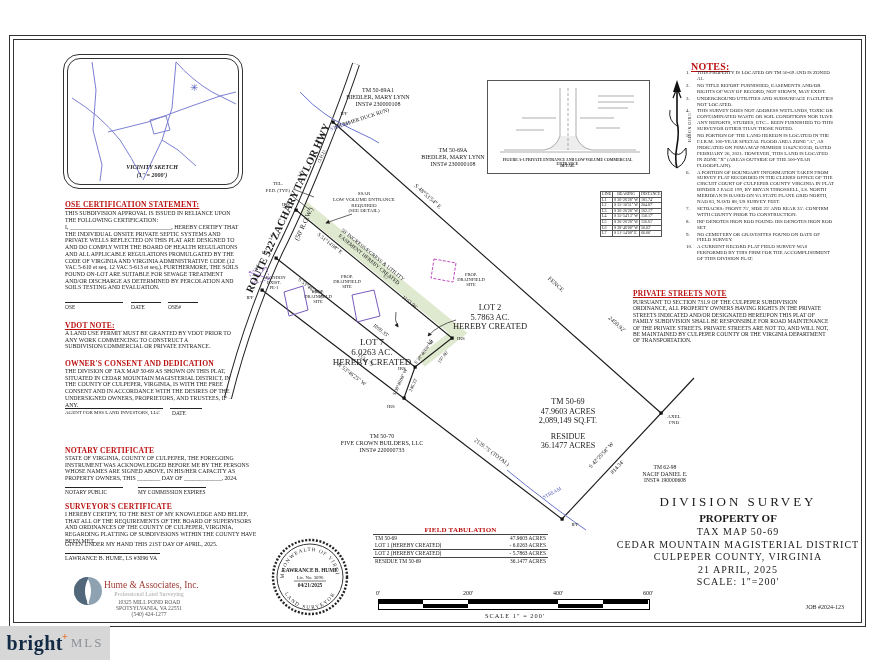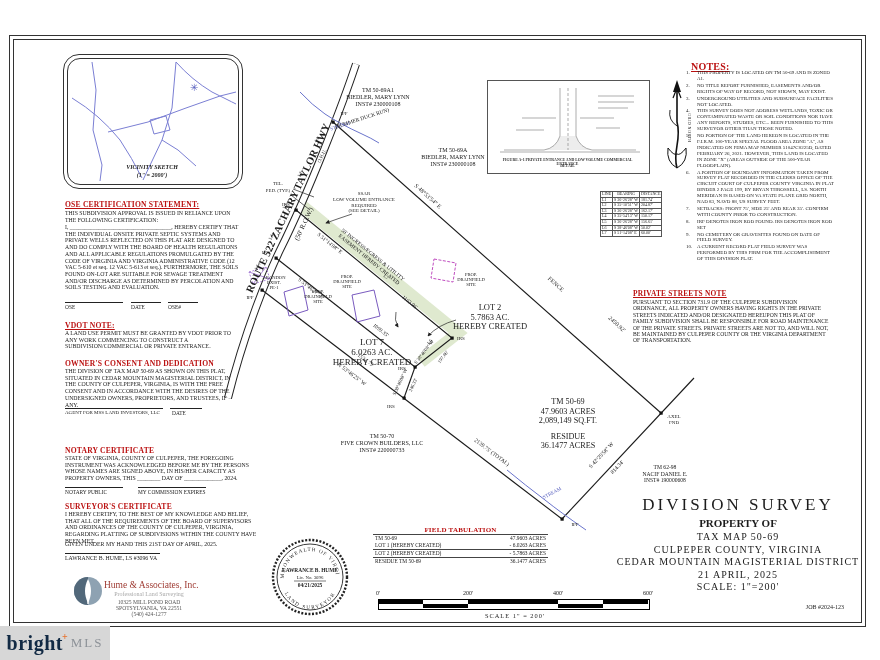--- a/index.html
+++ b/index.html
@@ -29,21 +29,21 @@
   .blue{color:#5b63c0;}
   .tiny{font-size:4.6px;line-height:5.2px;}
   
   .ltab{border-collapse:collapse;font-size:4px;}
   .ltab td,.ltab th{border:.5px solid #555;padding:0 1px;font-weight:normal;white-space:nowrap;line-height:4.6px;}
   .atab{width:175px;font-size:5.4px;}
   .atab .ar{display:flex;justify-content:space-between;line-height:7px;padding:0 2px;}
   .au{border-bottom:.8px solid #444;}
   
   .tb{left:602px;top:494px;width:272px;text-align:center;line-height:1.25;}
-  .tb-l1{font-size:17px;letter-spacing:3px;}
+  .tb-l1{font-size:13px;letter-spacing:3px;}
   .tb-l2{font-size:11px;font-weight:bold;margin-top:2px;}
   .tb-l3{font-size:18px;font-weight:bold;}
   .tb-l4{font-size:10px;letter-spacing:1px;}
   .sb-lab{position:absolute;font-size:6px;transform:translateX(-50%);}
   
   .brand{left:0;top:626px;width:110px;height:34px;background:#d7d7d7;display:flex;align-items:center;justify-content:center;}
   .brand .b1{font-weight:bold;font-size:20px;color:#122a44;letter-spacing:.5px;}
   .brand .bp{color:#e8702a;font-size:10px;font-weight:bold;position:relative;top:-7px;left:-1px;}
   .brand .b2{font-size:13px;color:#8d9298;letter-spacing:2px;margin-left:2px;}
   .firm-name{font-size:9.5px;color:#9e3a32;white-space:nowrap;}
@@ -472,22 +472,22 @@
     <div class="abs" style="left:468px;top:599px;width:90px;height:4.5px;background:#000;"></div>
     <div class="abs" style="left:558px;top:603.5px;width:45px;height:4.5px;background:#000;"></div>
     <div class="abs" style="left:603px;top:599px;width:45px;height:4.5px;background:#000;"></div>
     <div class="abs" style="left:430px;top:612px;width:170px;font-size:6.4px;text-align:center;letter-spacing:1px;">SCALE  1"  =  200'</div>
   </div>
 
   <div class="abs tb">
     <div class="tb-l1">DIVISION  SURVEY</div>
     <div class="tb-l2">PROPERTY OF</div>
     <div class="tb-l4">TAX  MAP  50-69</div>
+    <div class="tb-l4">CEDAR  MOUNTAIN  MAGISTERIAL  DISTRICT</div>
     <div class="tb-l4">CULPEPER  COUNTY,  VIRGINIA</div>
-    <div class="tb-l4">CEDAR  MOUNTAIN  MAGISTERIAL  DISTRICT</div>
     <div class="tb-l4">21  APRIL,  2025</div>
     <div class="tb-l4">SCALE:  1"=200'</div>
   </div>
   <div class="abs" style="left:758px;top:604px;width:86px;font-size:6px;text-align:right;">JOB  #2024-123</div>
 
   <div class="abs brand">
     <span class="b1">bright</span>
       <span class="bp">+</span>
       <span class="b2">MLS</span>
   </div>

